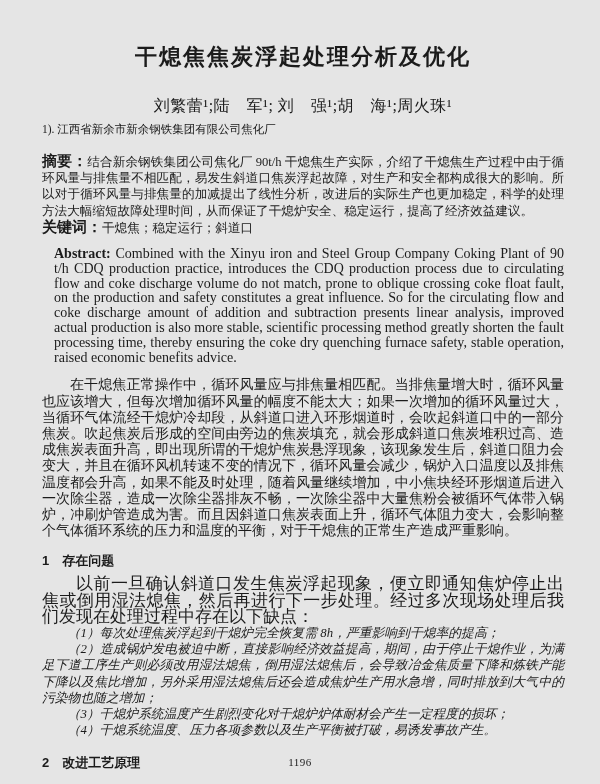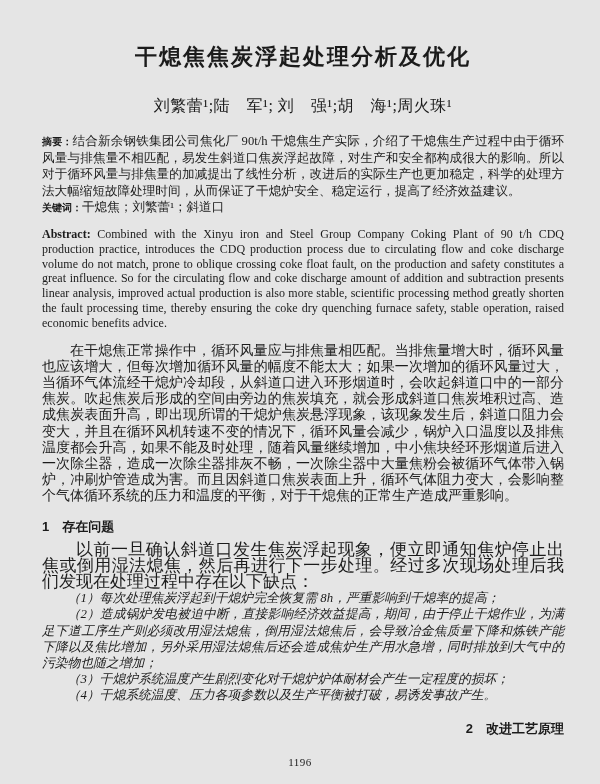--- a/index.html
+++ b/index.html
@@ -41,25 +41,25 @@
     text-align: justify;
   }
   .kw-cn {
     margin: 0;
     font-size: 12.6px;
     line-height: 16.2px;
   }
   .hei {
     font-weight: 700;
     font-family: Liberation Serif, serif;
-    font-size: 10px;
+    font-size: 15px;
   }
   .abs-en {
-    margin: 11px 0 0 0;
-    font-size: 12px;
+    margin: 11px 0 0 12px;
+    font-size: 14px;
     line-height: 14.8px;
     text-align: justify;
     font-family: "Liberation Serif", "DejaVu Serif", serif;
   }
   .kw-en {
     margin: 0;
     font-size: 12.3px;
     line-height: 14.8px;
     font-family: "Liberation Serif", "DejaVu Serif", serif;
   }
@@ -70,21 +70,21 @@
     line-height: 16.2px;
     text-indent: 2em;
     text-align: justify;
   }
   .sec-heading {
     margin: 13px 0 6px 0;
     font-size: 13px;
     font-weight: 700;
     font-family: "Liberation Sans", "DejaVu Sans", sans-serif;
   }
-  .sec-heading.sec2 { margin-top: 16px; text-align: right; }
+  .sec-heading.sec2 { margin-top: 16px; }
   .intro {
     margin: 0;
     font-size: 17px;
     line-height: 16.2px;
     text-indent: 2em;
     text-align: justify;
   }
   .item {
     margin: 0;
     font-size: 12.8px;
@@ -105,24 +105,25 @@
 </style>
 </head>
 <body>
 
 <div class="page">
 
   <h1 class="title">干熄焦焦炭浮起处理分析及优化</h1>
 
   <div class="authors">刘繁蕾¹;陆　军¹; 刘　强¹;胡　海¹;周火珠¹</div>
 
+  <div class="affiliation">1). 江西省新余市新余钢铁集团有限公司焦化厂</div>
 
   <p class="abs-cn"><span class="hei">摘要：</span><span>结合新余钢铁集团公司焦化厂 90t/h 干熄焦生产实际，介绍了干熄焦生产过程中由于循环风量与排焦量不相匹配，易发生斜道口焦炭浮起故障，对生产和安全都构成很大的影响。所以对于循环风量与排焦量的加减提出了线性分析，改进后的实际生产也更加稳定，科学的处理方法大幅缩短故障处理时间，从而保证了干熄炉安全、稳定运行，提高了经济效益建议。</span></p>
 
-  <p class="kw-cn"><span class="hei">关键词：</span><span>干熄焦；刘繁蕾¹；斜道口</span></p>
+  <p class="kw-cn"><span class="hei">关键词：</span><span>干熄焦；稳定运行；斜道口</span></p>
 
   <p class="abs-en"><span class="bold-en">Abstract:</span><span> Combined with the Xinyu iron and Steel Group Company Coking Plant of 90 t/h CDQ production practice, introduces the CDQ production process due to circulating flow and coke discharge volume do not match, prone to oblique crossing coke float fault, on the production and safety constitutes a great influence. So for the circulating flow and coke discharge amount of addition and subtraction presents linear analysis, improved actual production is also more stable, scientific processing method greatly shorten the fault processing time, thereby ensuring the coke dry quenching furnace safety, stable operation, raised economic benefits advice.</span></p>
 
 
   <p class="body-para">在干熄焦正常操作中，循环风量应与排焦量相匹配。当排焦量增大时，循环风量也应该增大，但每次增加循环风量的幅度不能太大；如果一次增加的循环风量过大，当循环气体流经干熄炉冷却段，从斜道口进入环形烟道时，会吹起斜道口中的一部分焦炭。吹起焦炭后形成的空间由旁边的焦炭填充，就会形成斜道口焦炭堆积过高、造成焦炭表面升高，即出现所谓的干熄炉焦炭悬浮现象，该现象发生后，斜道口阻力会变大，并且在循环风机转速不变的情况下，循环风量会减少，锅炉入口温度以及排焦温度都会升高，如果不能及时处理，随着风量继续增加，中小焦块经环形烟道后进入一次除尘器，造成一次除尘器排灰不畅，一次除尘器中大量焦粉会被循环气体带入锅炉，冲刷炉管造成为害。而且因斜道口焦炭表面上升，循环气体阻力变大，会影响整个气体循环系统的压力和温度的平衡，对于干熄焦的正常生产造成严重影响。</p>
 
   <h2 class="sec-heading">1　存在问题</h2>
 
   <p class="intro">以前一旦确认斜道口发生焦炭浮起现象，便立即通知焦炉停止出焦或倒用湿法熄焦，然后再进行下一步处理。经过多次现场处理后我们发现在处理过程中存在以下缺点：</p>
 

